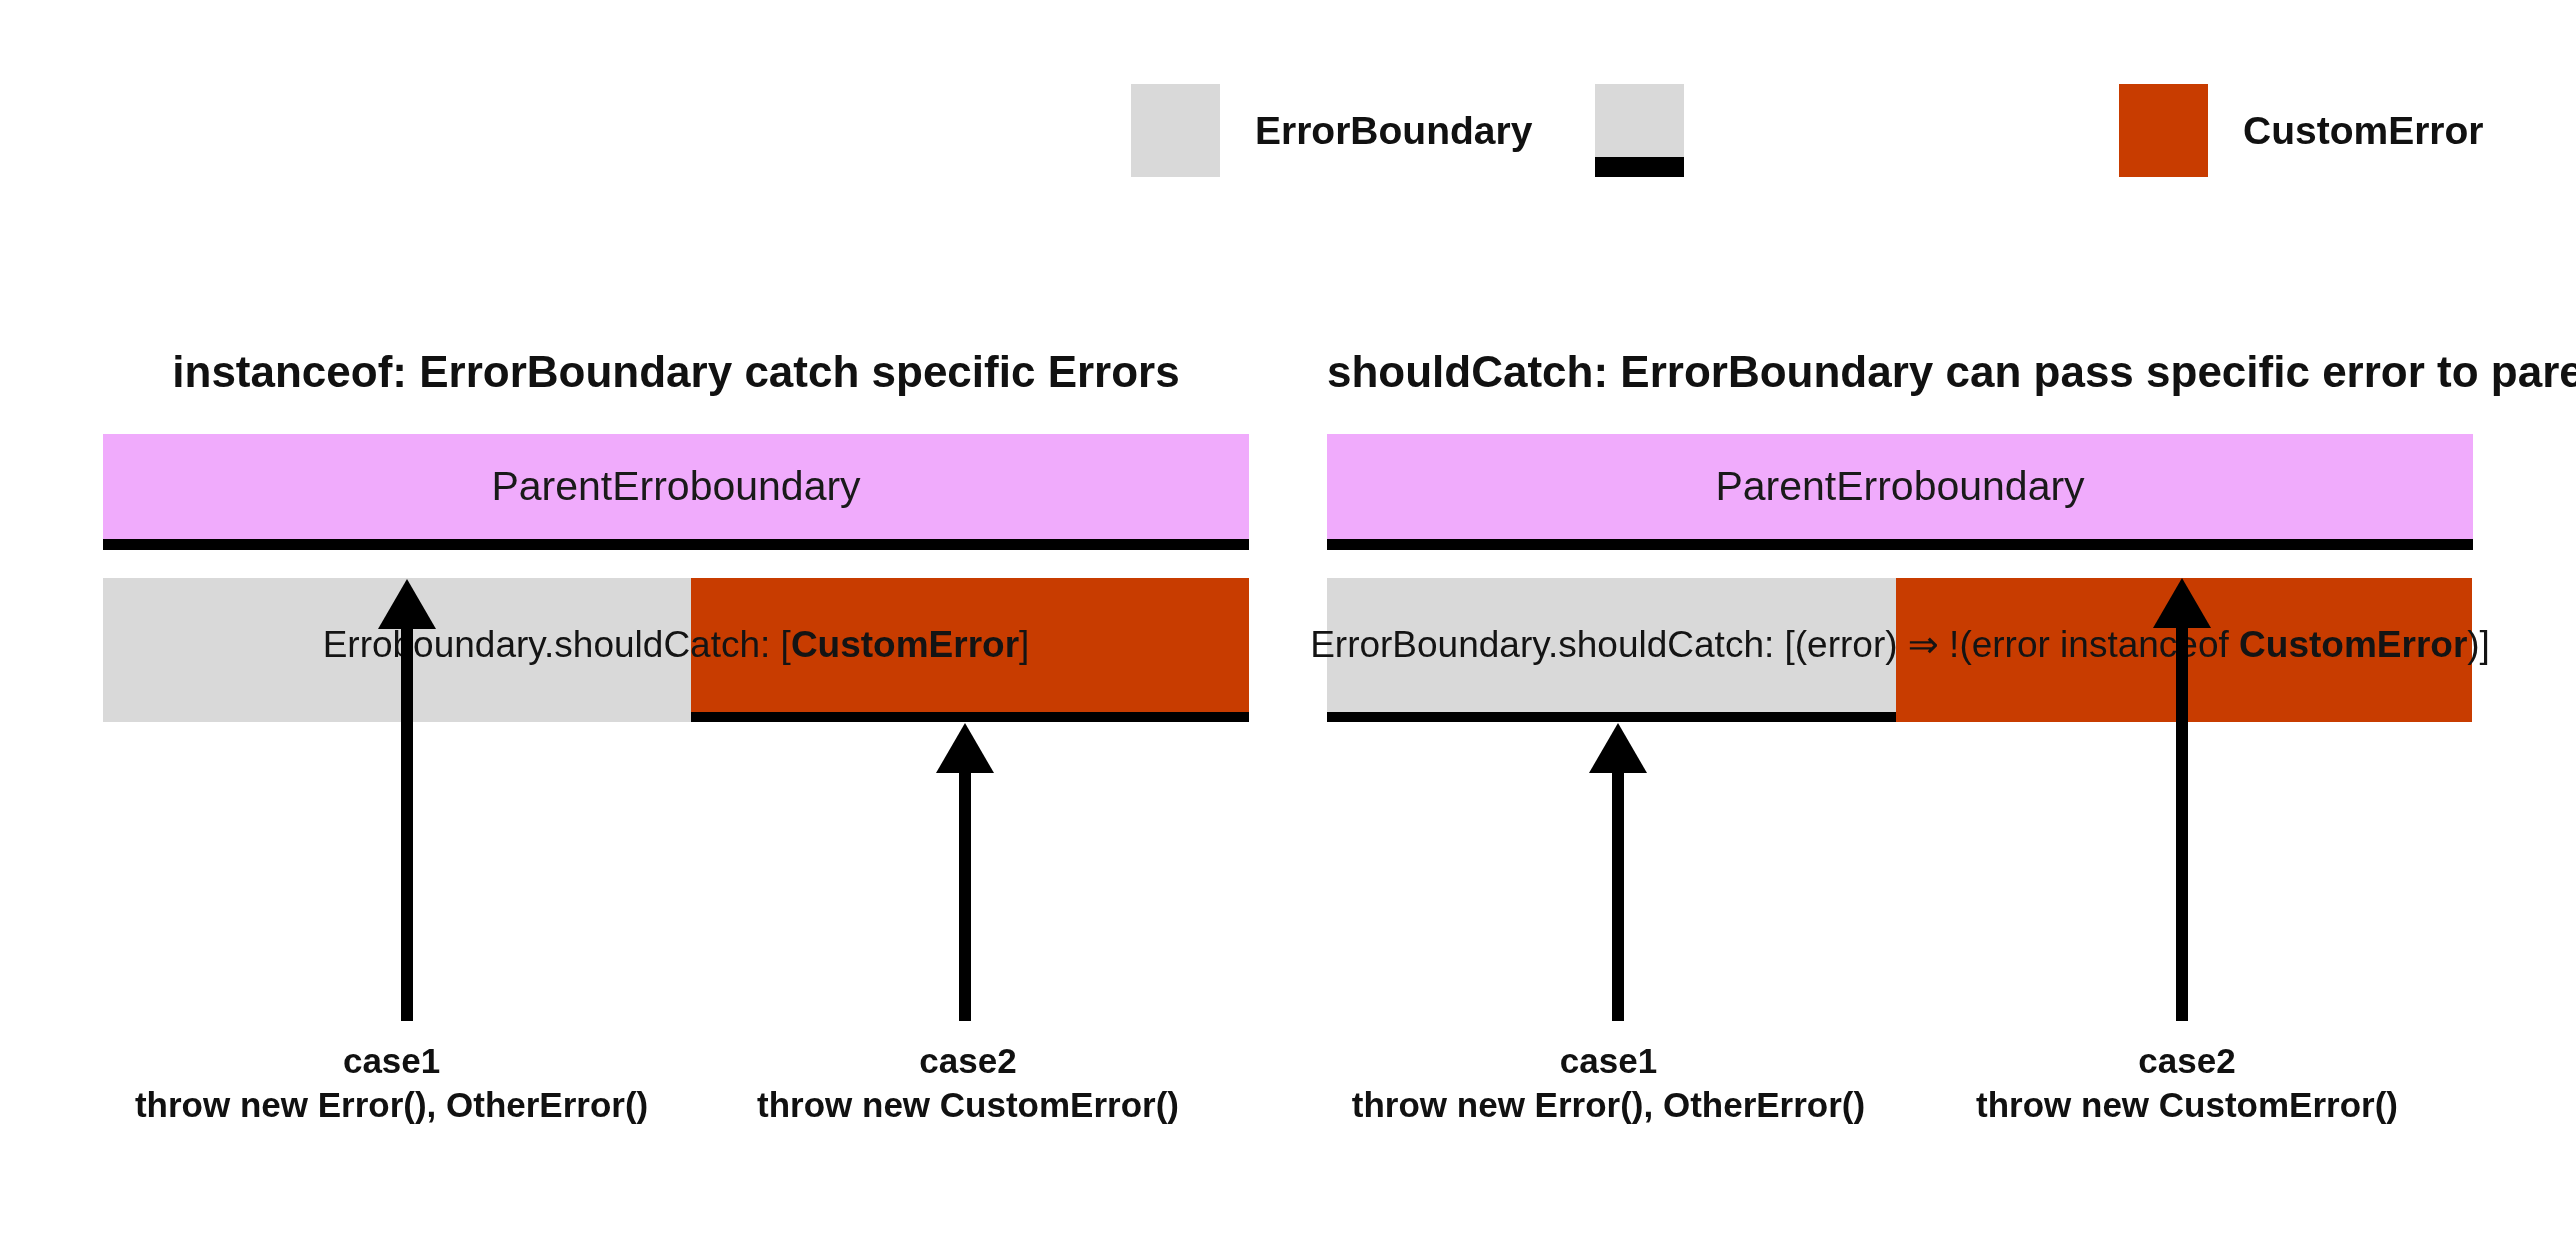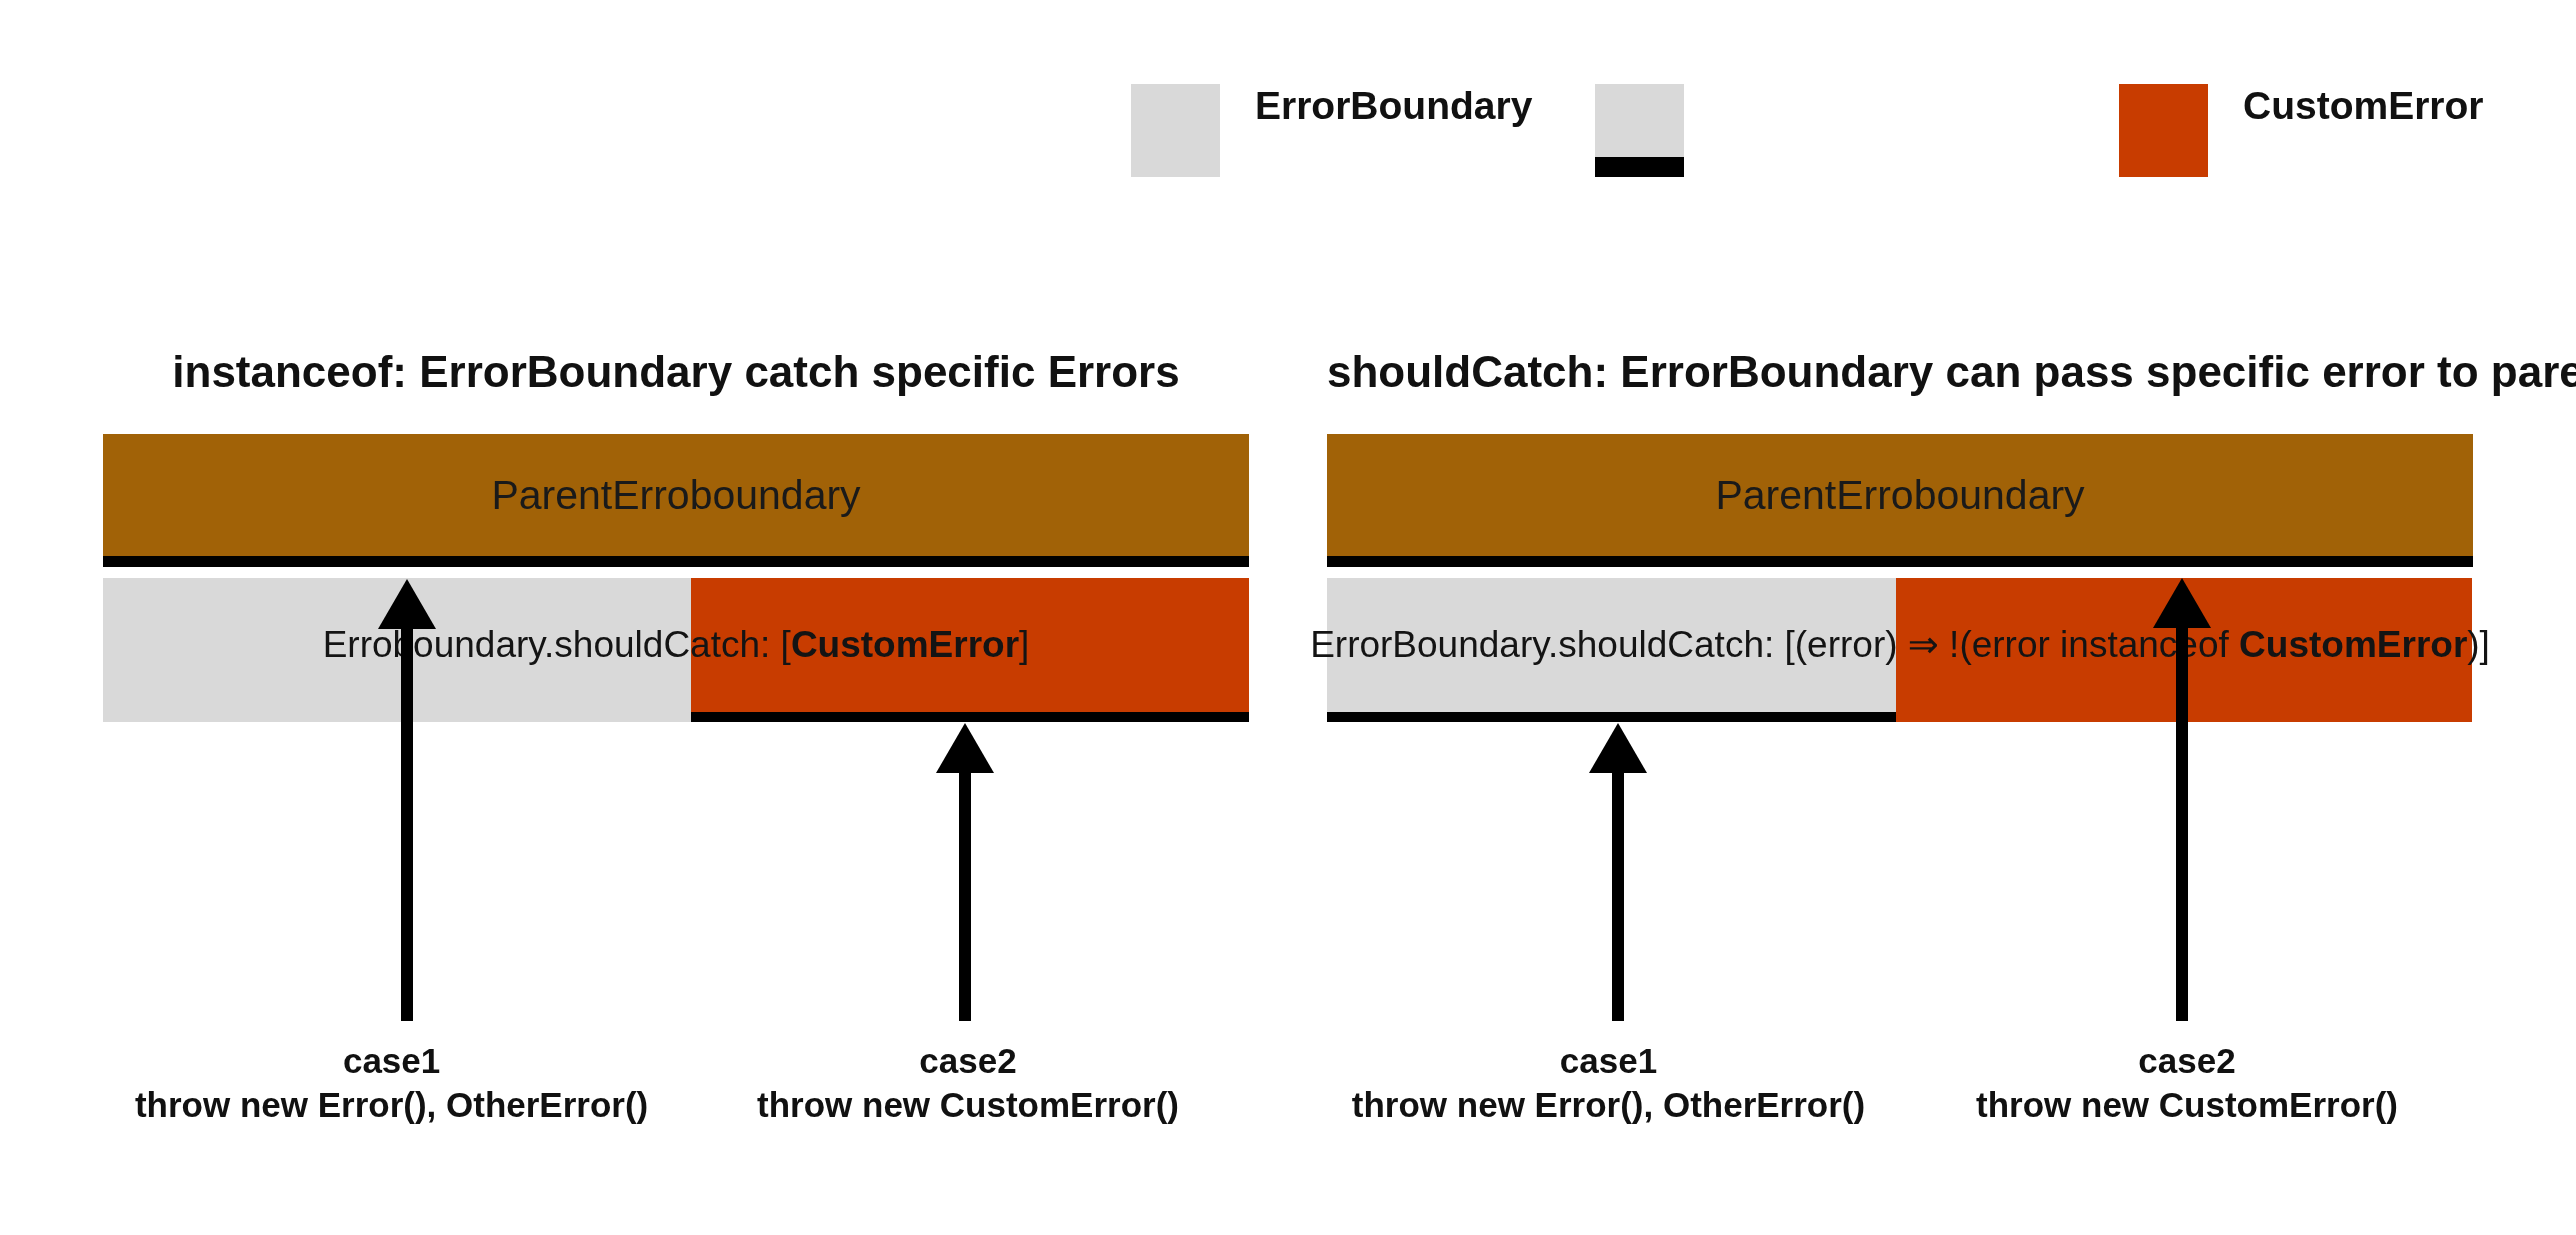--- a/index.html
+++ b/index.html
@@ -8,21 +8,21 @@
     background: #ffffff;
     font-family: "Liberation Sans", sans-serif;
     color: #111111;
     overflow: hidden;
   }
   .canvas { position: relative; width: 2576px; height: 1236px; }
 
   
   .legend-item {
     position: absolute; top: 84px;
-    display: flex; gap: 35px;
+    display: flex; align-items: center; gap: 35px;
     height: 93px;
   }
   .legend-item.li-1 { left: 1131px; }
   .legend-item.li-2 { left: 1595px; }
   .legend-item.li-3 { left: 2119px; }
   .swatch { width: 89px; height: 93px; flex: 0 0 auto; position: relative; }
   .swatch.sw-gray   { background: #D9D9D9; }
   .swatch.sw-orange { background: #C83C00; }
   .swatch .catch-band {
     position: absolute; left: 0; right: 0; bottom: 0; height: 20.5px; background: #000;
@@ -35,22 +35,22 @@
   .diagram.d-right { left: 1327px; width: 1146px; }
 
   .diagram-title {
     position: absolute; top: 0; left: 0; right: 0;
     text-align: center;
     font-size: 44px; font-weight: bold; line-height: 50px;
     white-space: nowrap;
   }
 
   .parent-bar {
-    position: absolute; top: 87px; left: 0; right: 0; height: 133px;
-    background: #a16207;
+    position: absolute; top: 87px; left: 0; right: 0; height: 116px;
+    background: #f0abfc;
     border-bottom: 11px solid #000;
     display: flex; align-items: center; justify-content: center;
   }
   .parent-label { font-size: 41px; color: #1a1a1a; }
 
   .child-bar {
     position: absolute; top: 231px; left: 0; right: 0; height: 144px;
     display: flex; align-items: stretch;
   }
   .section { height: 100%; }

